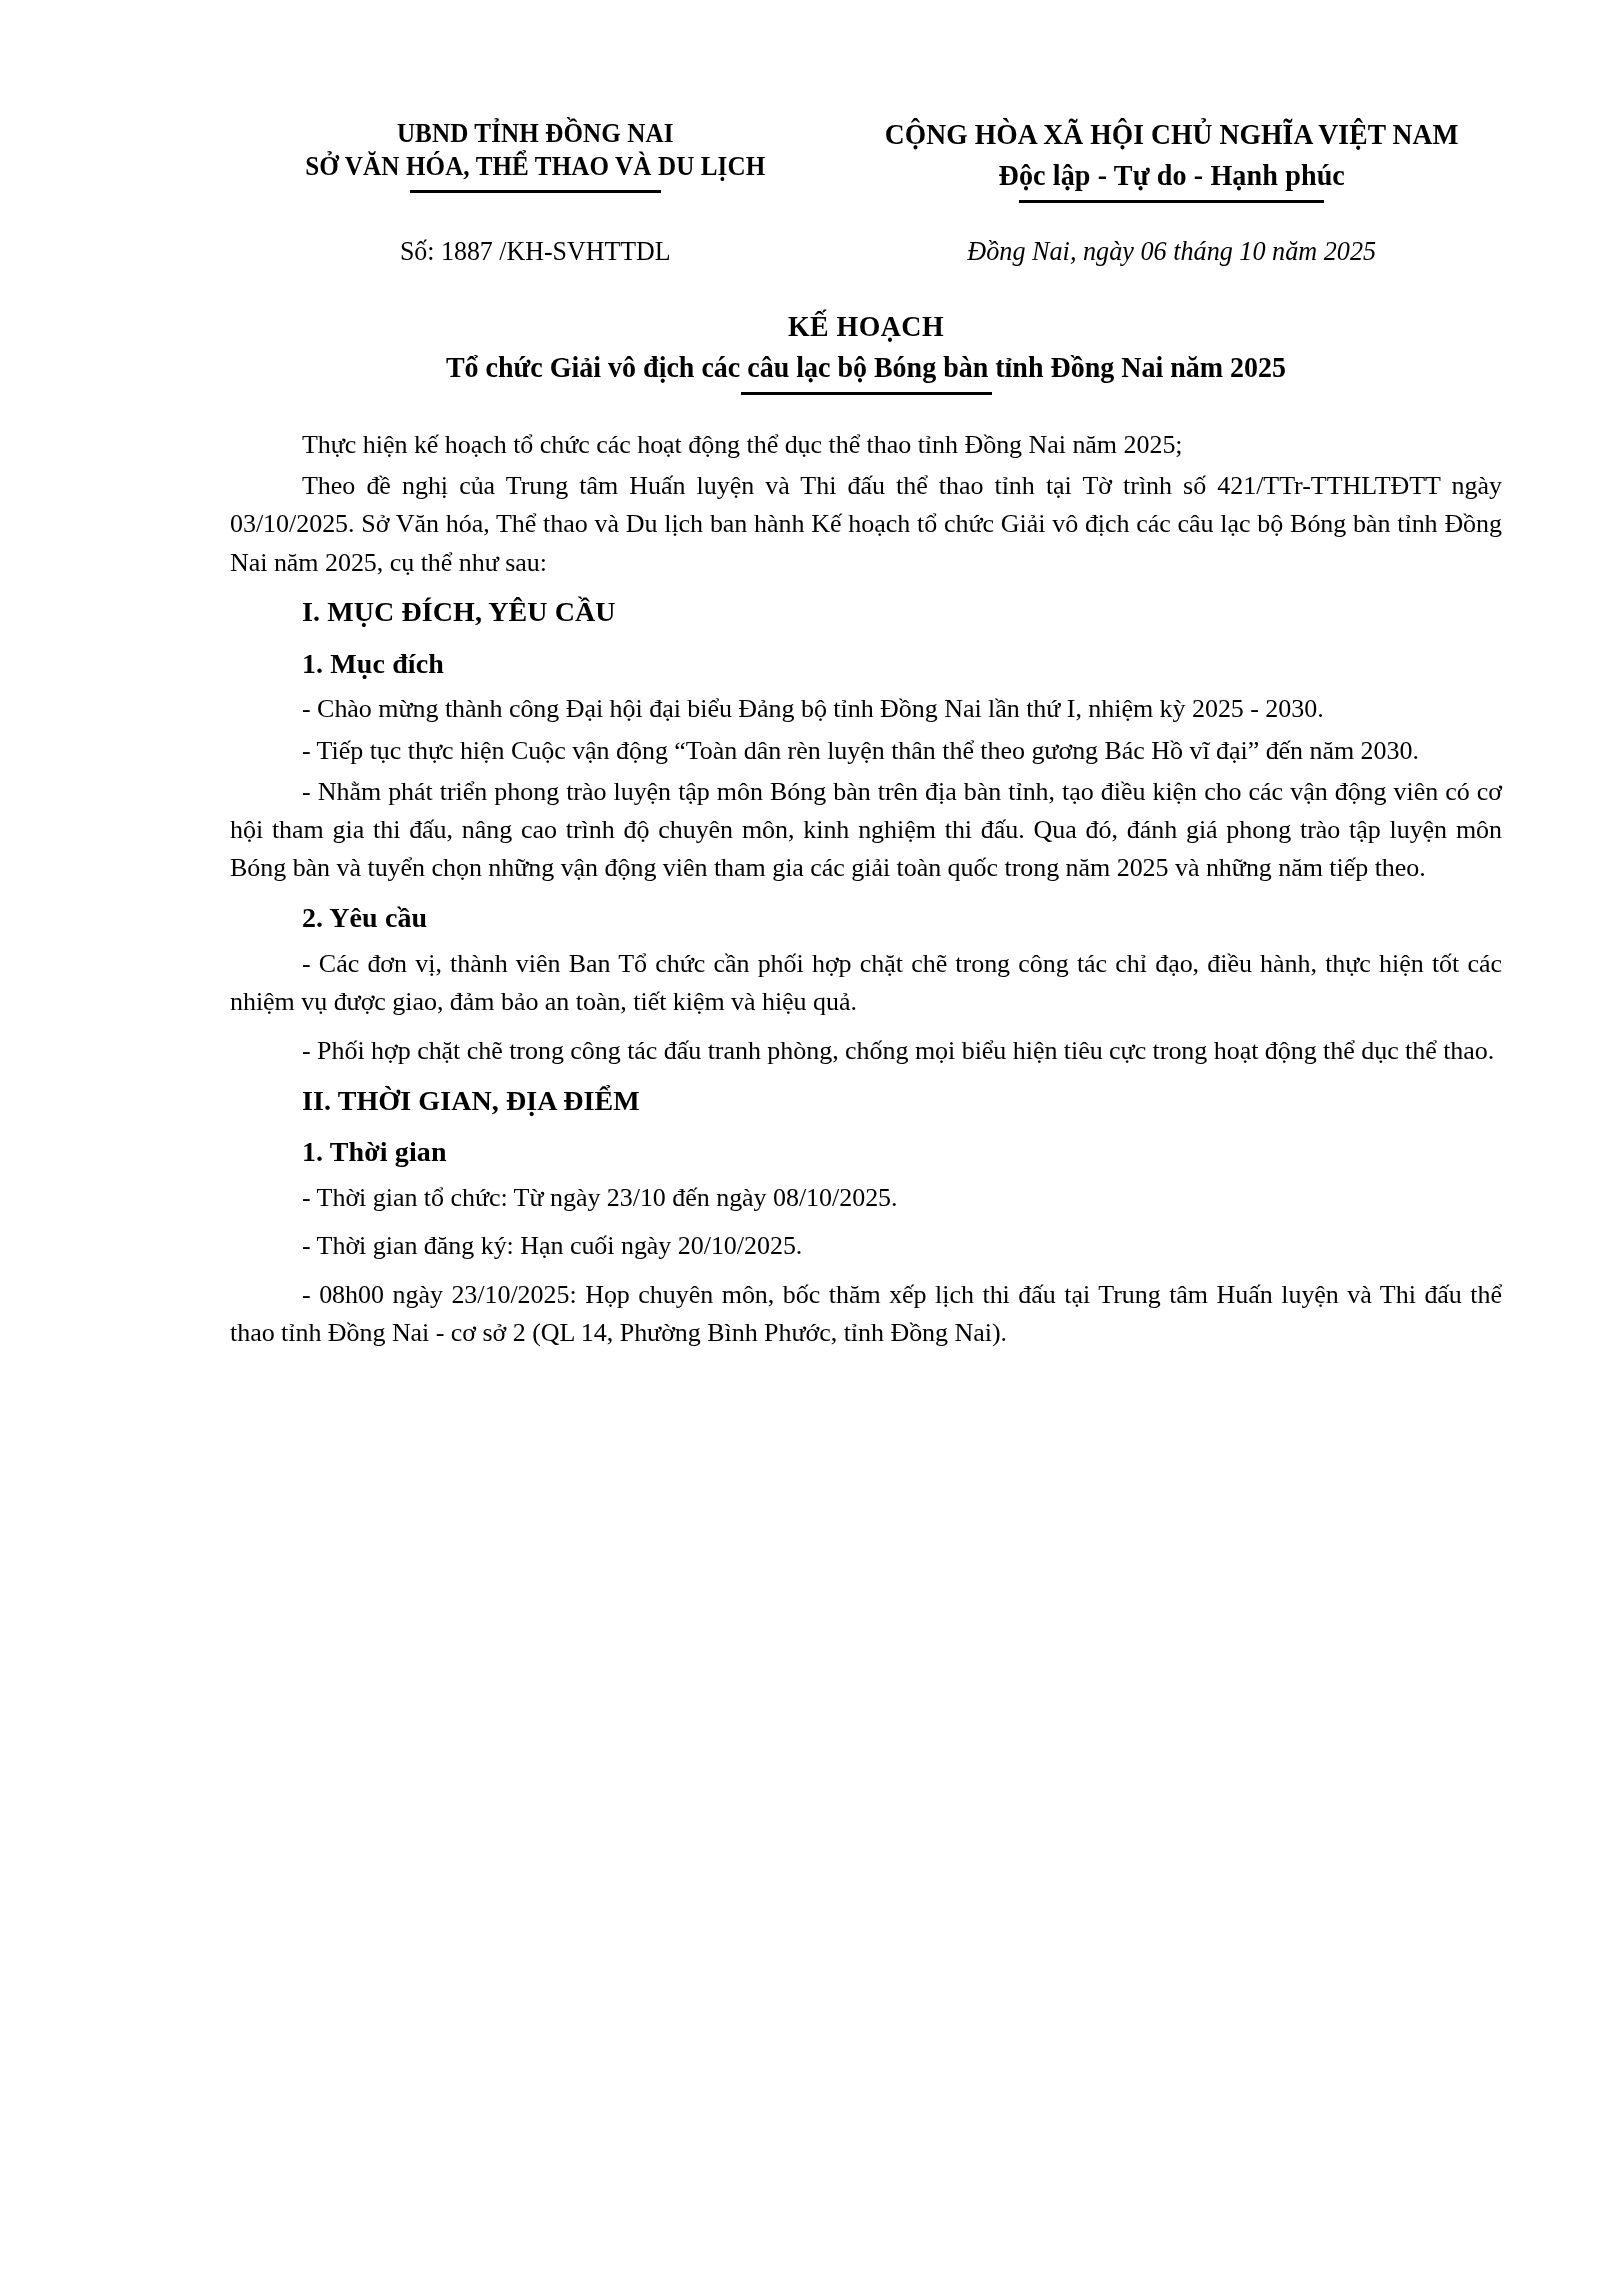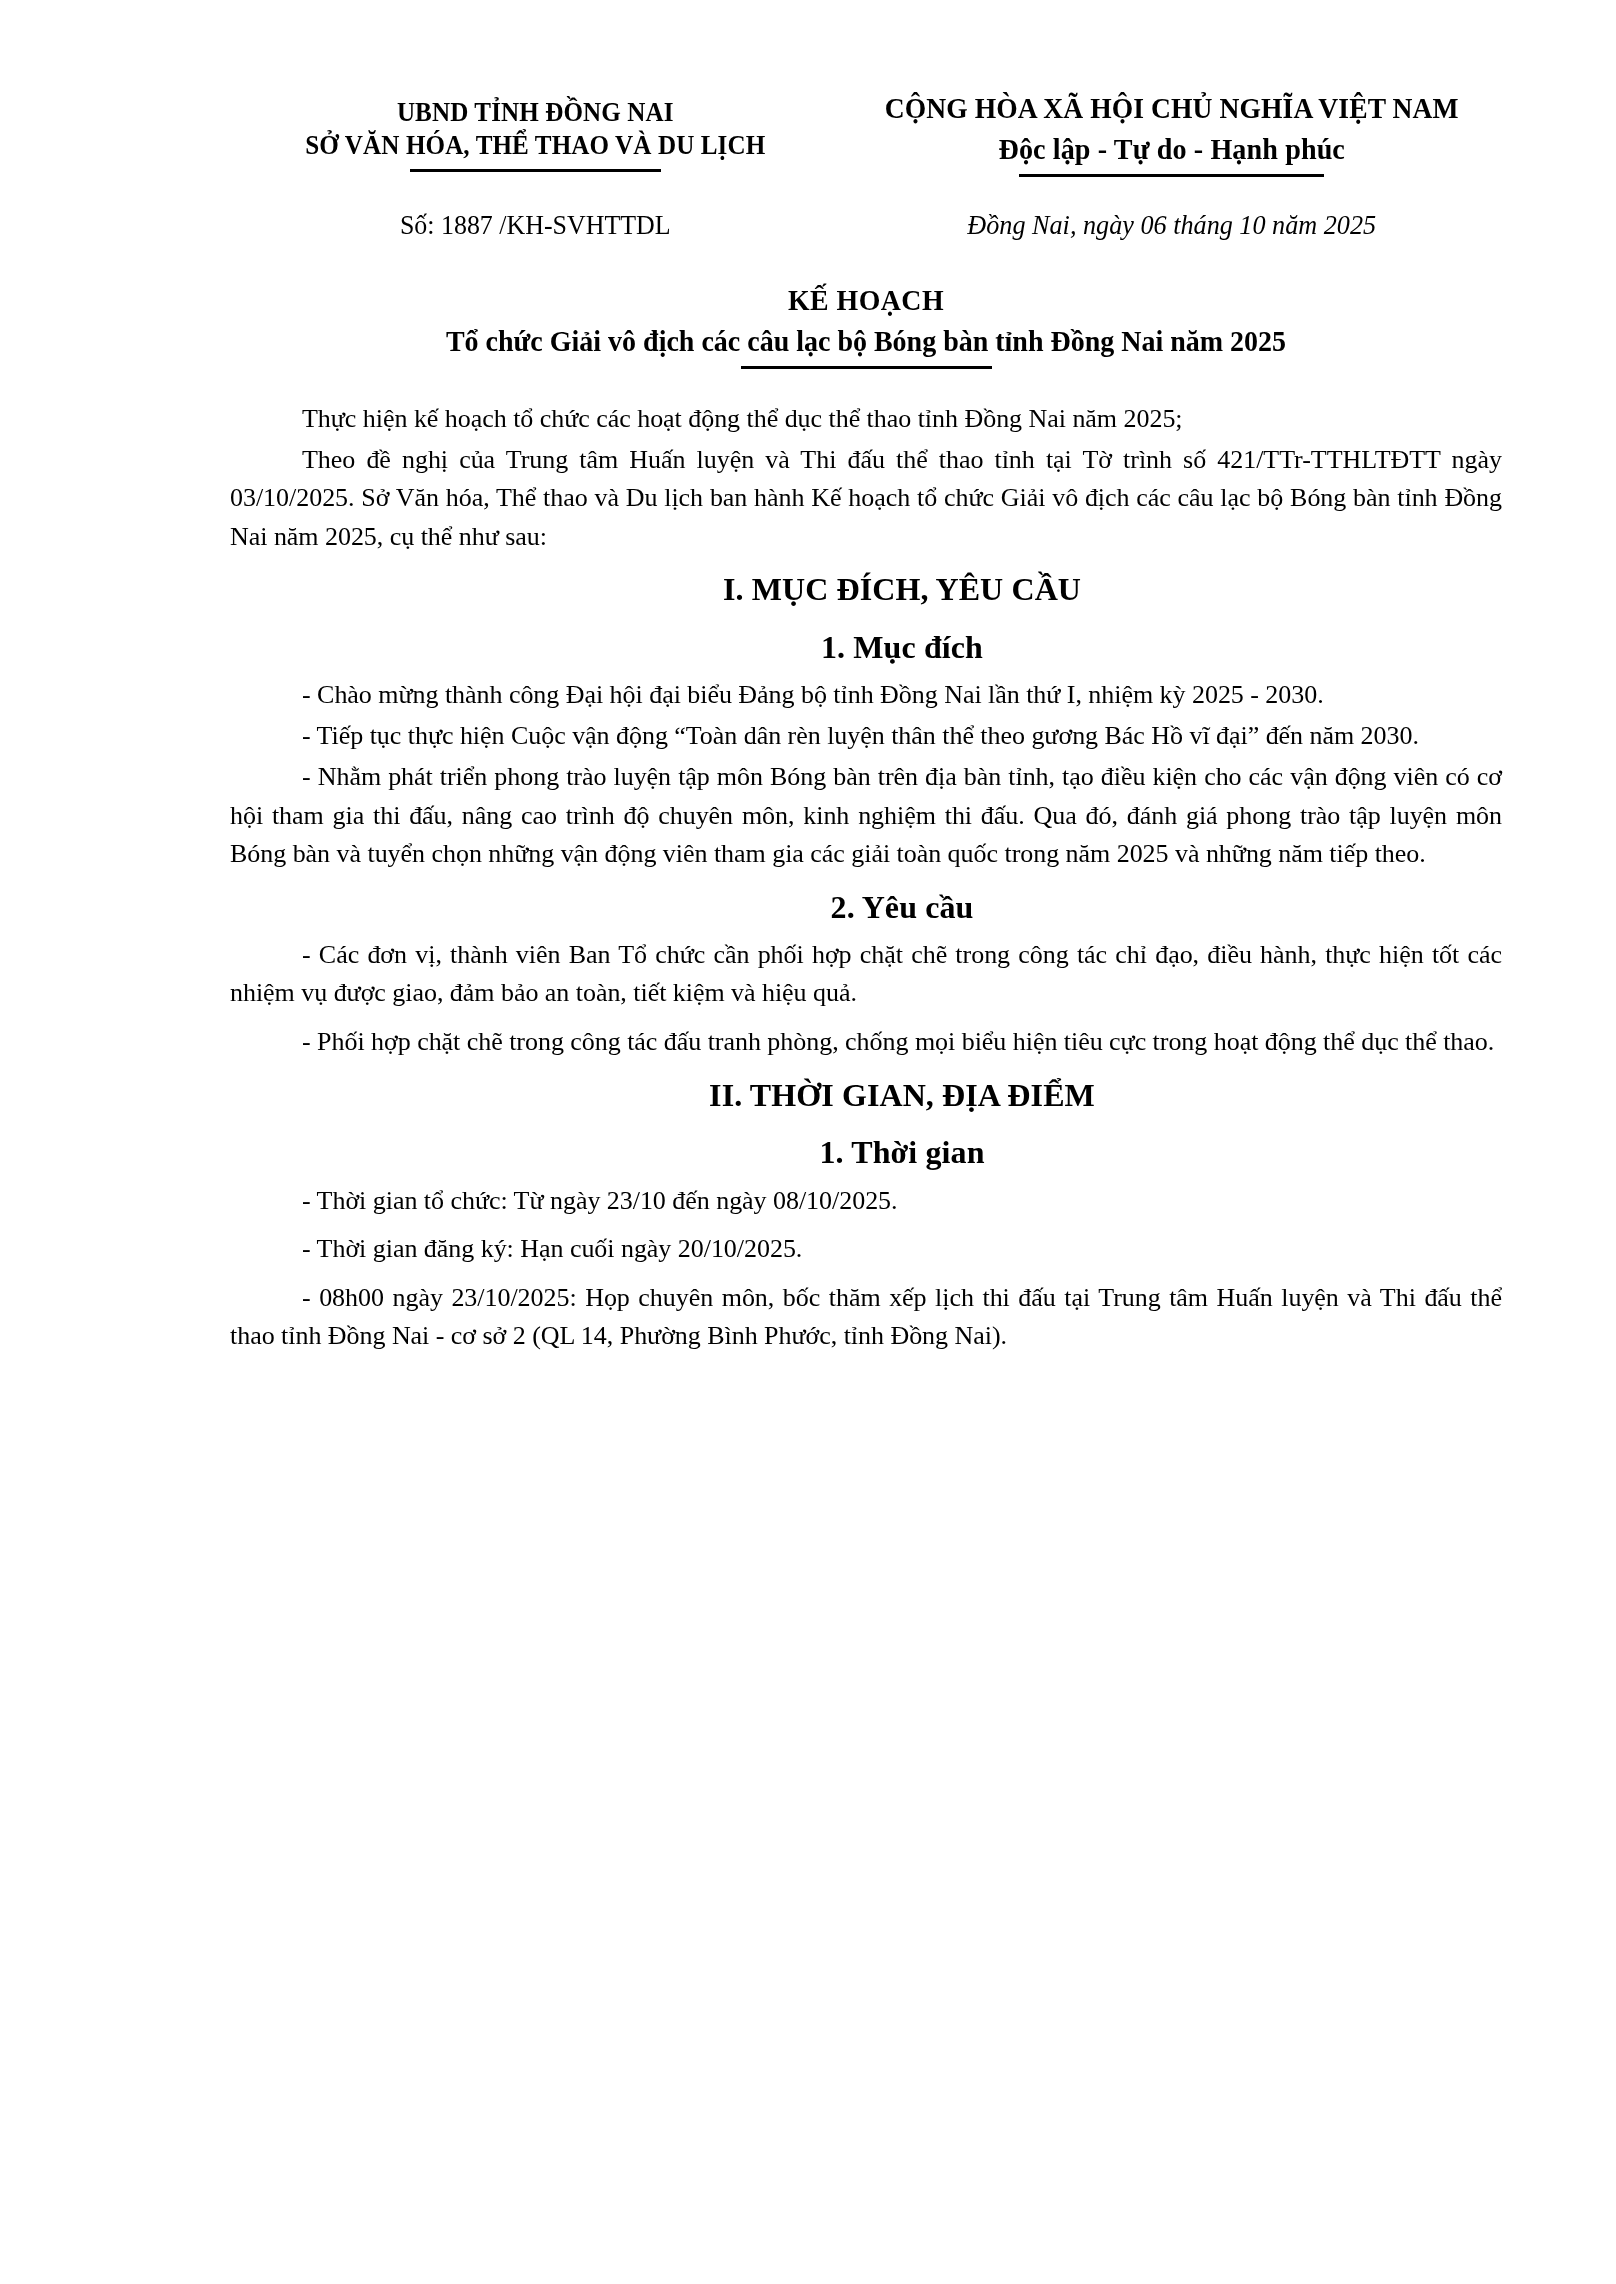--- a/index.html
+++ b/index.html
@@ -23,22 +23,22 @@
   .content {
     position: absolute;
     left: 230px;
     top: 0;
     width: 1272px;
   }
 
   
   .masthead {
     display: flex;
-    align-items: center;
-    padding-top: 91px;
+    align-items: flex-start;
+    padding-top: 117px;
   }
   .mast-left {
     width: 48%;
     text-align: center;
   }
   .mast-right {
     width: 52%;
     text-align: center;
   }
   .mast-line1,
@@ -125,26 +125,25 @@
     line-height: 1.47;
     text-align: justify;
     text-indent: 72px;
     text-justify: inter-word;
     letter-spacing: -0.04px;
   }
   p.para.last-of-group { margin-bottom: 4.6px; }
 
   h3.heading {
     margin: 10.7px 0 6px 0;
-    font-size: 32px;
+    font-size: 28px;
     font-weight: bold;
     line-height: 1.45;
     text-indent: 72px;
     letter-spacing: 0.1px;
-    text-align: center;
   }
   h3.heading.sub {
     text-indent: 72px;
   }
   .spacer-sm { height: 7.6px; }
 </style>
 </head>
 <body>
 
 <div class="page">

